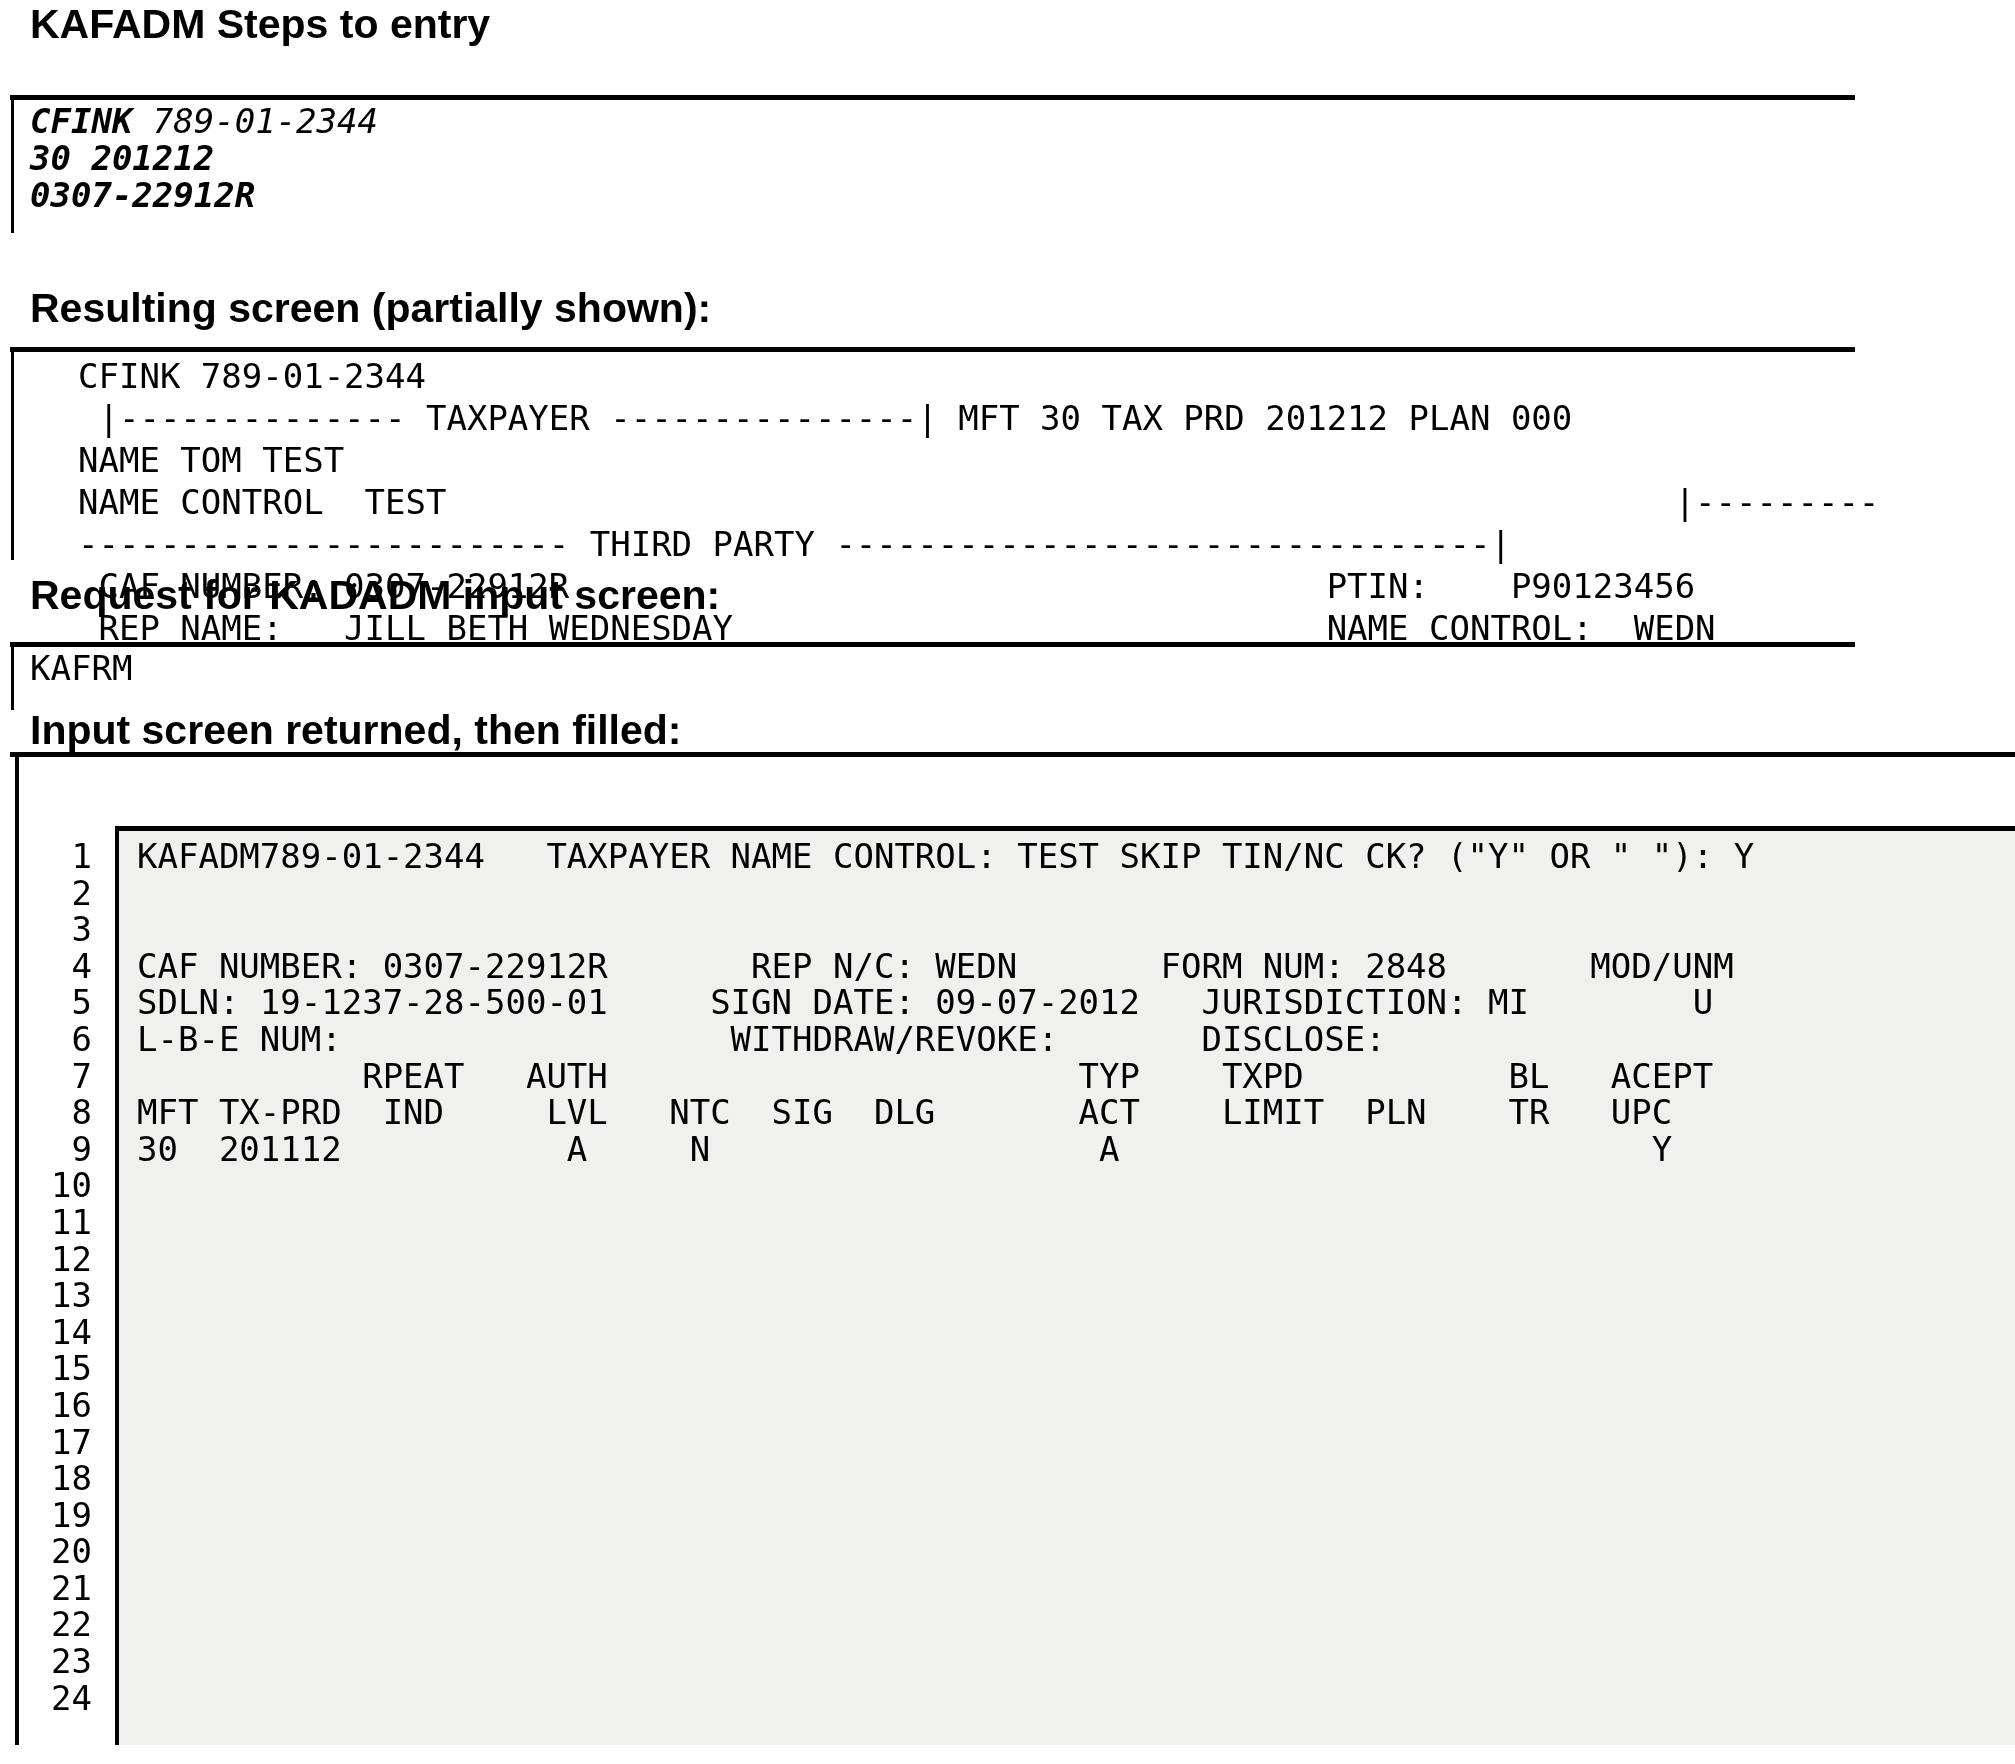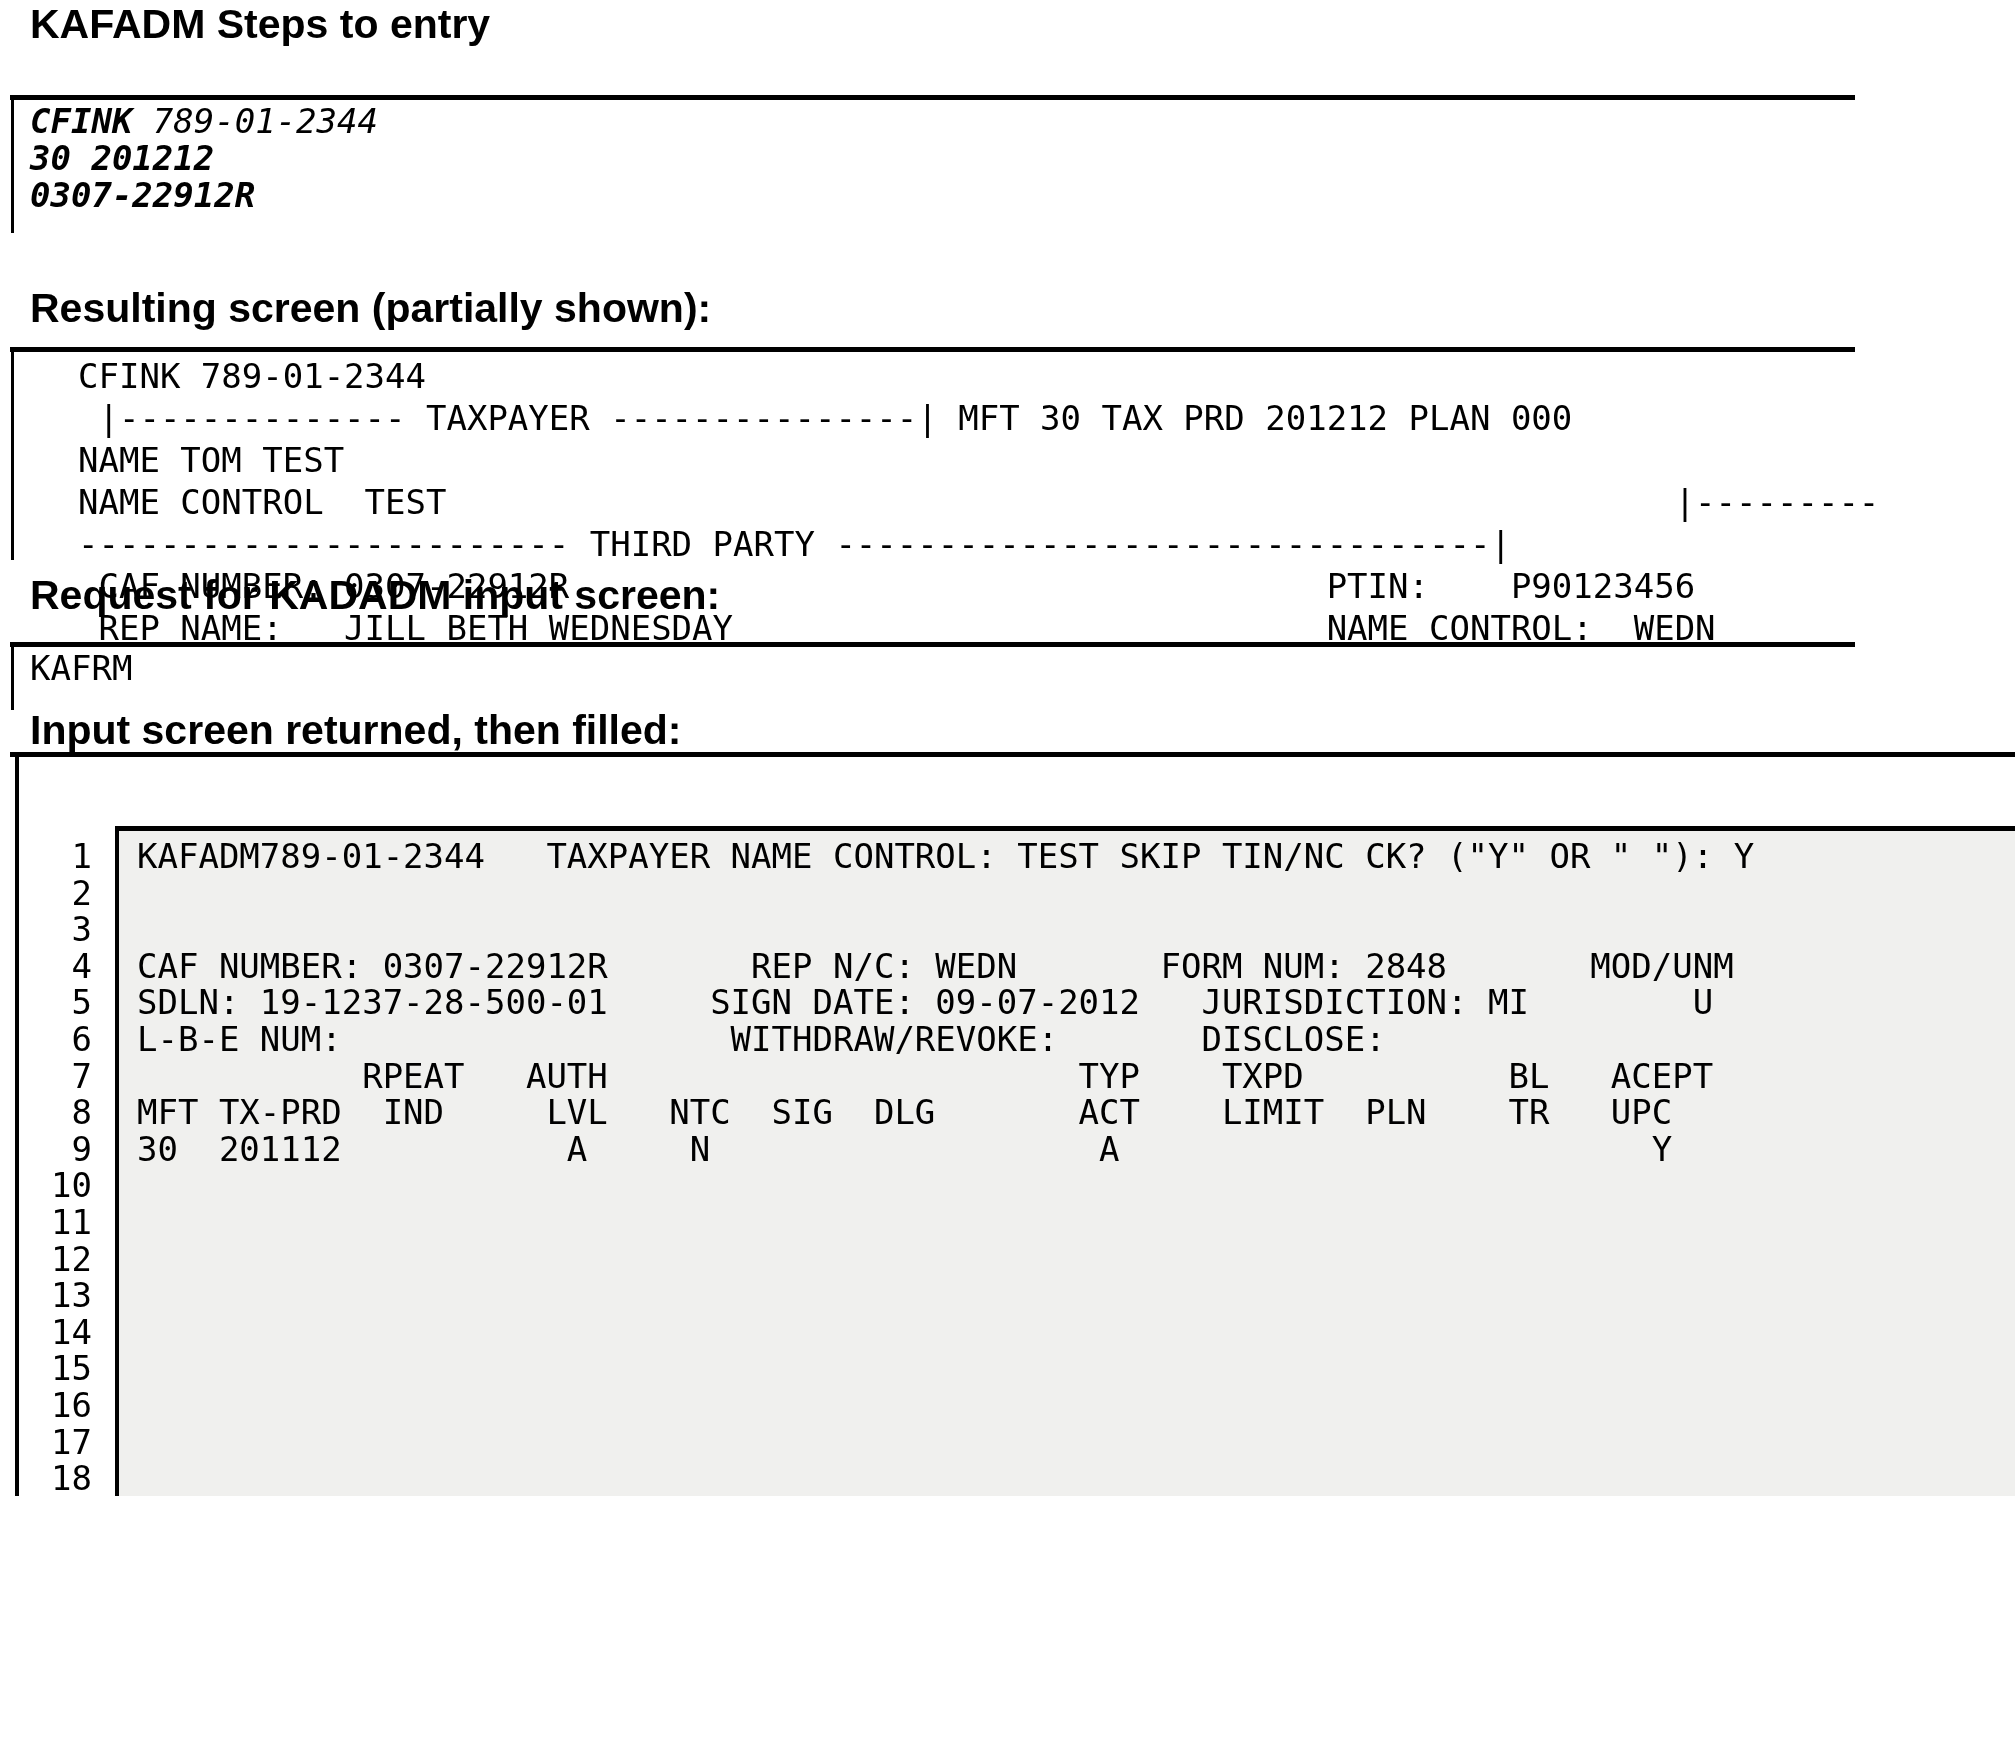--- a/index.html
+++ b/index.html
@@ -1,17 +1,17 @@
 <!DOCTYPE html>
 <html><head>
 <meta charset="utf-8">
 <style>
   html,body { margin:0; padding:0; background:#ffffff; }
   .page {
-    position:relative; width:2015px; height:1496px; background:#ffffff;
+    position:relative; width:2015px; height:1764px; background:#ffffff;
     overflow:hidden; color:#000;
     font-family:"Liberation Sans", sans-serif;
   }
   .h {
     position:absolute; left:30px; white-space:nowrap;
     font-family:"Liberation Sans", sans-serif;
     font-weight:bold; font-size:41px; line-height:44px; color:#000;
   }
   .rule { position:absolute; left:10px; height:5px; background:#000; }
   .vline { position:absolute; left:11px; width:3px; background:#000; }

